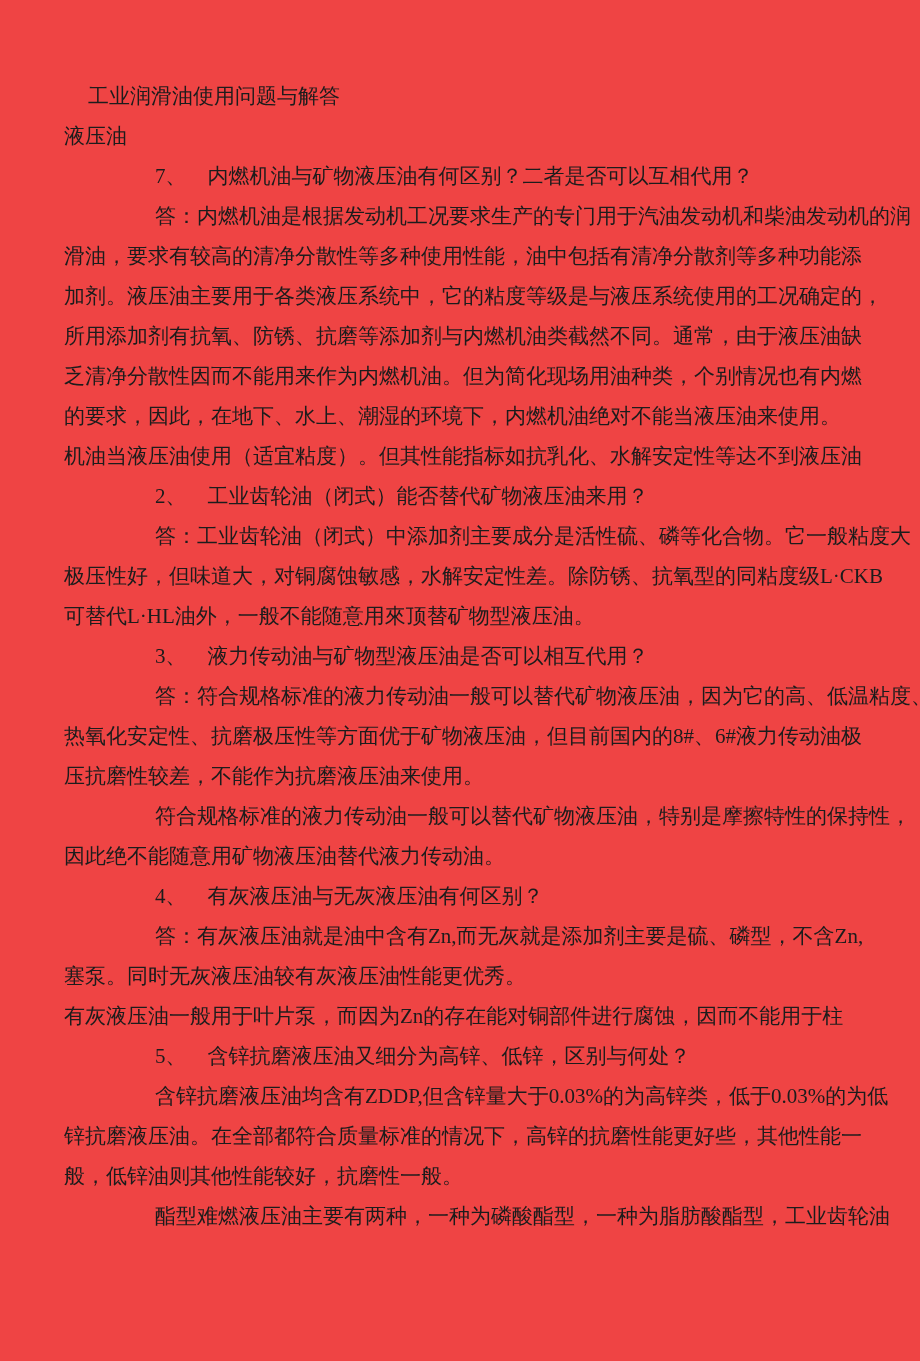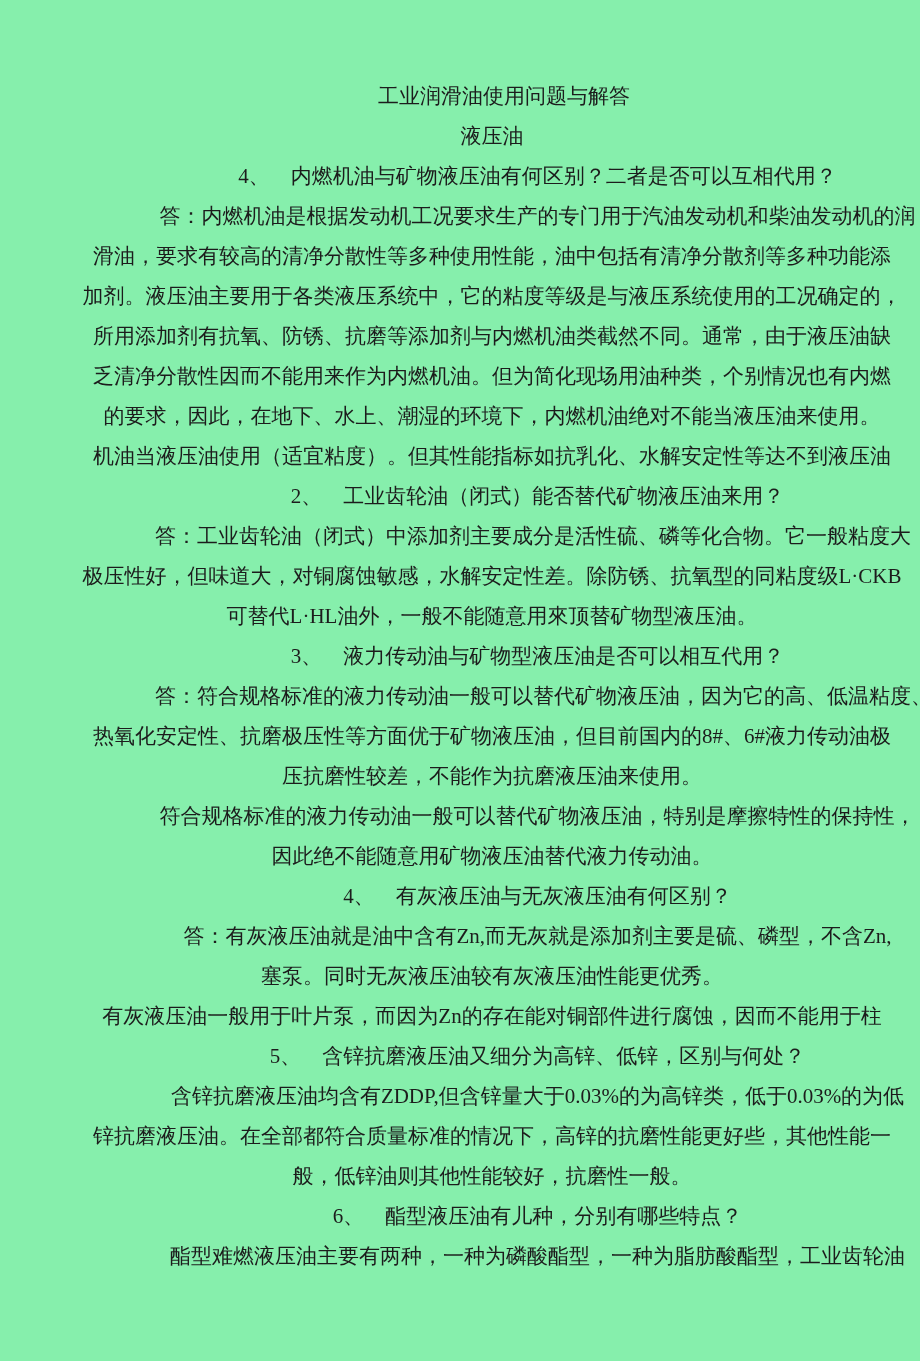--- a/index.html
+++ b/index.html
@@ -28,25 +28,25 @@
     white-space: pre;
     letter-spacing: 0px;
   }
   .line.title  { padding-left: 88px; }
   .line.margin { padding-left: 64px; }
   .line.first  { padding-left: 155px; }
 </style>
 </head>
 <body>
 
-<div class="page" style="background: #86efac; text-align: center;">
+<div class="page" style="background: #ef4444;">
   <div class="doc" id="doc" style="color: rgb(28, 28, 28);">
       <div class="line title">工业润滑油使用问题与解答</div>
       <div class="line margin">液压油</div>
-      <div class="line first">4、　内燃机油与矿物液压油有何区别？二者是否可以互相代用？</div>
+      <div class="line first">7、　内燃机油与矿物液压油有何区别？二者是否可以互相代用？</div>
       <div class="line first">答：内燃机油是根据发动机工况要求生产的专门用于汽油发动机和柴油发动机的润</div>
       <div class="line margin">滑油，要求有较高的清净分散性等多种使用性能，油中包括有清净分散剂等多种功能添</div>
       <div class="line margin">加剂。液压油主要用于各类液压系统中，它的粘度等级是与液压系统使用的工况确定的，</div>
       <div class="line margin">所用添加剂有抗氧、防锈、抗磨等添加剂与内燃机油类截然不同。通常，由于液压油缺</div>
       <div class="line margin">乏清净分散性因而不能用来作为内燃机油。但为简化现场用油种类，个别情况也有内燃</div>
       <div class="line margin">的要求，因此，在地下、水上、潮湿的环境下，内燃机油绝对不能当液压油来使用。</div>
       <div class="line margin">机油当液压油使用（适宜粘度）。但其性能指标如抗乳化、水解安定性等达不到液压油</div>
       <div class="line first">2、　工业齿轮油（闭式）能否替代矿物液压油来用？</div>
       <div class="line first">答：工业齿轮油（闭式）中添加剂主要成分是活性硫、磷等化合物。它一般粘度大，</div>
       <div class="line margin">极压性好，但味道大，对铜腐蚀敏感，水解安定性差。除防锈、抗氧型的同粘度级L·CKB</div>
@@ -58,16 +58,15 @@
       <div class="line first">符合规格标准的液力传动油一般可以替代矿物液压油，特别是摩擦特性的保持性，</div>
       <div class="line margin">因此绝不能随意用矿物液压油替代液力传动油。</div>
       <div class="line first">4、　有灰液压油与无灰液压油有何区别？</div>
       <div class="line first">答：有灰液压油就是油中含有Zn,而无灰就是添加剂主要是硫、磷型，不含Zn,</div>
       <div class="line margin">塞泵。同时无灰液压油较有灰液压油性能更优秀。</div>
       <div class="line margin">有灰液压油一般用于叶片泵，而因为Zn的存在能对铜部件进行腐蚀，因而不能用于柱</div>
       <div class="line first">5、　含锌抗磨液压油又细分为高锌、低锌，区别与何处？</div>
       <div class="line first">含锌抗磨液压油均含有ZDDP,但含锌量大于0.03%的为高锌类，低于0.03%的为低</div>
       <div class="line margin">锌抗磨液压油。在全部都符合质量标准的情况下，高锌的抗磨性能更好些，其他性能一</div>
       <div class="line margin">般，低锌油则其他性能较好，抗磨性一般。</div>
-      <div class="line first">6、　酯型液压油有儿种，分别有哪些特点？</div>
       <div class="line first">酯型难燃液压油主要有两种，一种为磷酸酯型，一种为脂肪酸酯型，工业齿轮油</div>
     </div>
 </div>
 
 </body></html>

